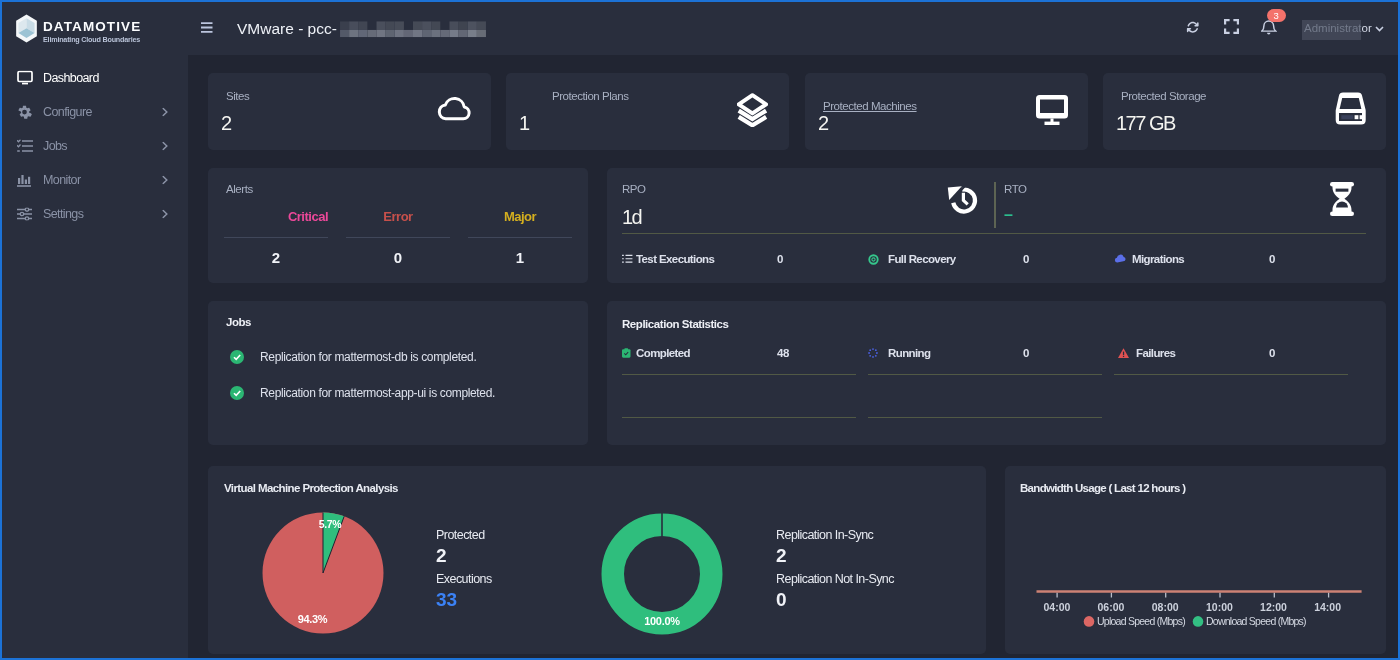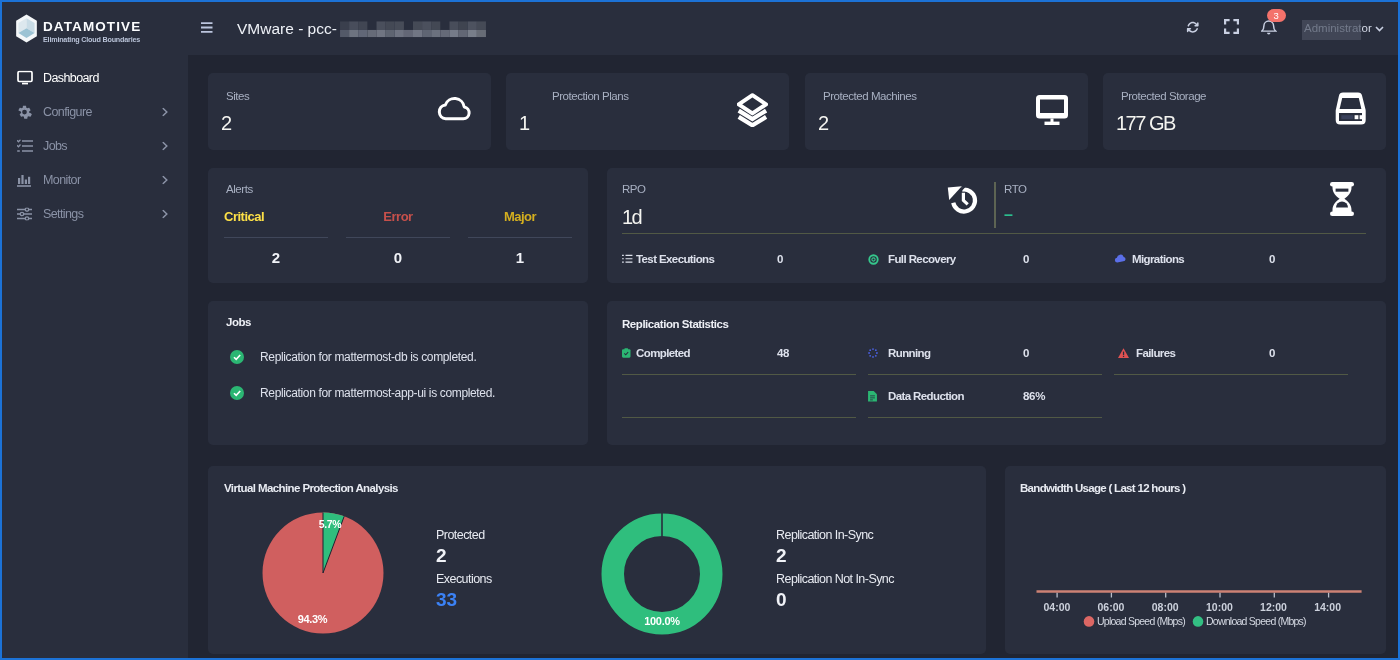--- a/index.html
+++ b/index.html
@@ -179,21 +179,21 @@
 <div class="card" id="c-plans" style="left:504px;top:71px;width:283px;height:77px;">
   <div class="clabel abs" style="left:18px;top:17px;margin-left:28px;">Protection Plans</div>
   <div class="cvalue abs" style="left:13px;top:39px;">1</div>
   <svg class="abs" style="right:21px;top:19.5px;" width="31" height="34" viewBox="0 0 31 34">
     <path d="M15.4 2.2 L29.1 11.3 L15.4 20.4 L1.7 11.3 Z" fill="none" stroke="#fff" stroke-width="4" stroke-linejoin="round"></path>
     <path d="M1.7 17.6 L15.4 26 L29.1 17.6" fill="none" stroke="#fff" stroke-width="4.2"></path>
     <path d="M1.7 23.9 L15.4 32.3 L29.1 23.9" fill="none" stroke="#fff" stroke-width="4.2"></path>
   </svg>
 </div>
 <div class="card" id="c-machines" style="left:803px;top:71px;width:283px;height:77px;">
-  <div class="clabel abs" style="left:18px;top:17px;">Protected Machines</div>
+  <div class="clabel abs" style="left:18px;top:27px;text-decoration:underline;">Protected Machines</div>
   <div class="cvalue abs" style="left:13px;top:39px;">2</div>
   <svg class="abs" style="right:20px;top:22px;" width="32" height="31" viewBox="0 0 32 31">
     <rect x="0" y="0" width="32" height="23.5" rx="3.5" fill="#fff"></rect>
     <rect x="4" y="4.5" width="24" height="13.5" fill="#292e3d"></rect>
     <rect x="14.5" y="23.5" width="3" height="4.5" fill="#fff"></rect>
     <rect x="8.5" y="26.6" width="15" height="3.4" fill="#fff"></rect>
   </svg>
 </div>
 <div class="card" id="c-storage" style="left:1101px;top:71px;width:283px;height:77px;">
   <div class="clabel abs" style="left:18px;top:17px;">Protected Storage</div>
@@ -203,21 +203,21 @@
     <path d="M8.2 6 h16.6 l2.6 11 H5.6 Z" fill="#292e3d"></path>
     <rect x="5" y="21" width="23" height="8" fill="#292e3d"></rect>
     <rect x="7.3" y="23.2" width="12" height="4" fill="#39405a"></rect>
     <rect x="20.6" y="23.2" width="3.8" height="4" fill="#fff"></rect>
     <rect x="25.6" y="23.2" width="3.2" height="4" fill="#fff"></rect>
   </svg>
 </div>
 
 <div class="card" id="c-alerts" style="left:206px;top:166px;width:380px;height:115px;">
   <div class="clabel abs" style="left:18px;top:15px;">Alerts</div>
-  <div class="abs" style="left:16px;top:41px;width:104px;text-align:left;font-size:13px;letter-spacing:-0.5px;font-weight:bold;color:#fde047;">Critical</div>
+  <div class="abs" style="left:16px;top:41px;width:104px;text-align:right;font-size:13px;letter-spacing:-0.5px;font-weight:bold;color:#ec4899;">Critical</div>
   <div class="abs" style="left:138px;top:41px;width:104px;text-align:center;font-size:13px;letter-spacing:-0.5px;font-weight:bold;color:#c6504b;">Error</div>
   <div class="abs" style="left:260px;top:41px;width:104px;text-align:center;font-size:13px;letter-spacing:-0.5px;font-weight:bold;color:#d4af1f;">Major</div>
   <div class="abs" style="left:16px;top:69px;width:104px;height:1px;background:#40475a;"></div>
   <div class="abs" style="left:138px;top:69px;width:104px;height:1px;background:#40475a;"></div>
   <div class="abs" style="left:260px;top:69px;width:104px;height:1px;background:#40475a;"></div>
   <div class="abs" style="left:16px;top:81px;width:104px;text-align:center;font-size:15px;font-weight:bold;color:#f0f2f7;">2</div>
   <div class="abs" style="left:138px;top:81px;width:104px;text-align:center;font-size:15px;font-weight:bold;color:#f0f2f7;">0</div>
   <div class="abs" style="left:260px;top:81px;width:104px;text-align:center;font-size:15px;font-weight:bold;color:#f0f2f7;">1</div>
 </div>
 <div class="card" id="c-rpo" style="left:605px;top:166px;width:779px;height:115px;">
@@ -312,30 +312,20 @@
         <path d="M6.5 0 L13 11.5 H0 Z" fill="#e05252"></path>
         <rect x="5.8" y="4" width="1.5" height="4" fill="#272d3e"></rect>
         <rect x="5.8" y="9" width="1.5" height="1.5" fill="#272d3e"></rect>
       </svg>
     <span class="st" style="left:22px;">Failures</span>
       <span class="sv">0</span>
   </div>
   <div class="sep-olive" style="left:15px;top:72.5px;width:234px;"></div>
   <div class="sep-olive" style="left:261px;top:72.5px;width:234px;"></div>
   <div class="sep-olive" style="left:507px;top:72.5px;width:234px;"></div>
-  <div class="stat-row" style="left:261px;top:88px;width:240px;">
-    <svg class="si" width="9" height="10.5" viewBox="0 0 11 13">
-        <path d="M0 0 H7 L11 4 V13 H0 Z" fill="#2bb673"></path>
-        <g stroke="#272d3e" stroke-width="1">
-          <path d="M2.5 6 H8.5 M2.5 8.5 H8.5 M2.5 11 H6"></path>
-        </g>
-      </svg>
-    <span class="st" style="left:20px;">Data Reduction</span>
-      <span class="sv">86%</span>
-  </div>
   <div class="sep-olive" style="left:15px;top:115.5px;width:234px;"></div>
   <div class="sep-olive" style="left:261px;top:115.5px;width:234px;"></div>
 </div>
 
 <div class="card" id="c-vm" style="left:206px;top:464px;width:778px;height:188px;">
   <div class="abs" style="left:16px;top:16px;font-size:11.5px;font-weight:bold;letter-spacing:-0.6px;color:#e8ebf2;">Virtual Machine Protection Analysis</div>
 
   <svg class="abs" style="left:54px;top:46px;" width="122" height="122" viewBox="0 0 122 122">
     <circle cx="61" cy="61" r="60.5" fill="#d05f5f"></circle>
     <path d="M61 61 L61 0.5 A60.5 60.5 0 0 1 82.2 4.3 Z" fill="#2fbe7d"></path>

